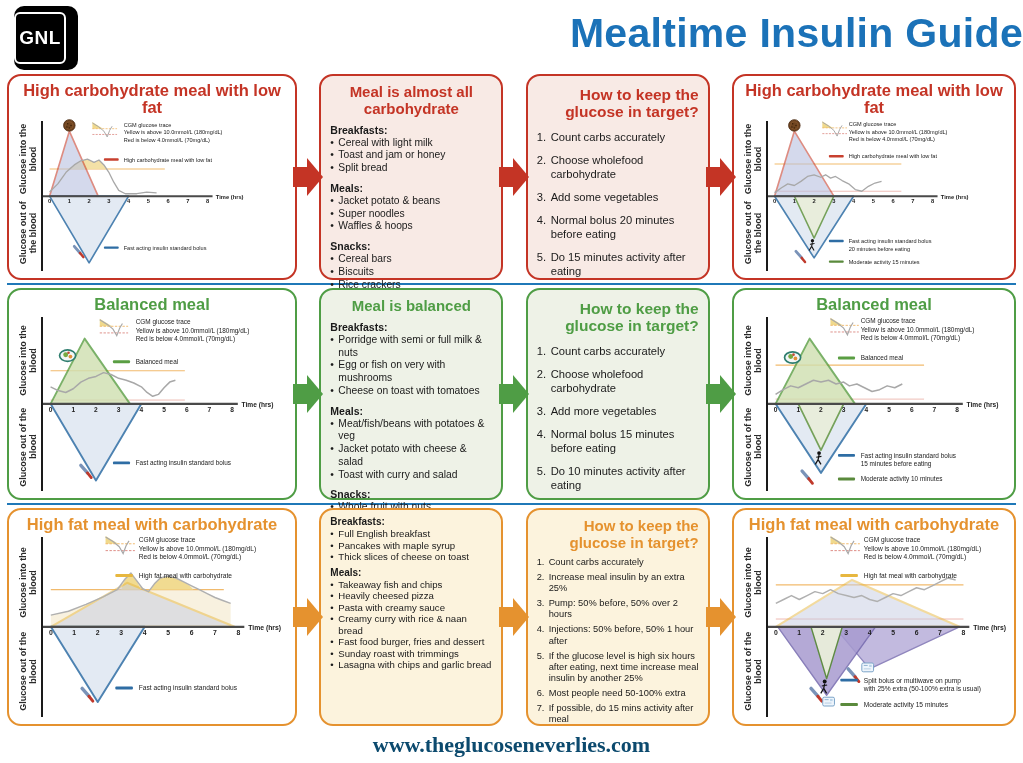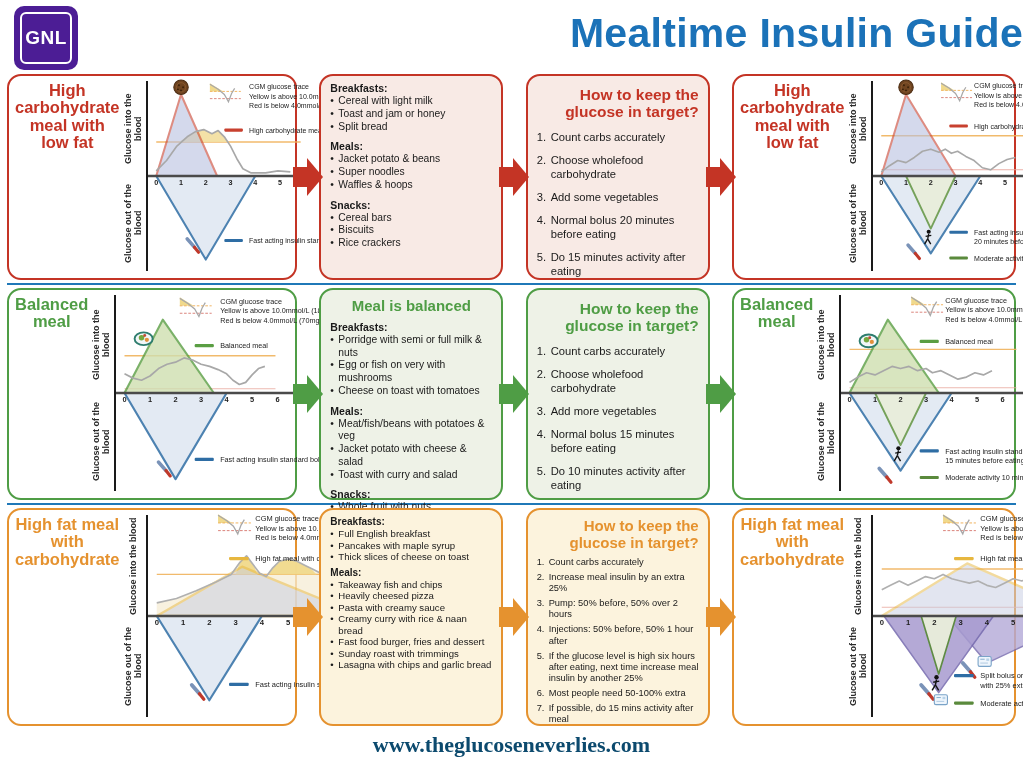--- a/index.html
+++ b/index.html
@@ -1,27 +1,27 @@
 <!DOCTYPE html>
 <html><head>
 <meta charset="utf-8">
 <style>
   html,body{margin:0;padding:0;background:#fff;}
   body{width:1023px;height:763px;font-family:"Liberation Sans",sans-serif;position:relative;overflow:hidden;}
   
   .header{position:relative;height:74px;}
-  .logo{position:absolute;left:14px;top:6px;width:64px;height:64px;background:#4c1d95;border-radius:10px;display:flex;align-items:center;justify-content:center;}
+  .logo{position:absolute;left:14px;top:6px;width:64px;height:64px;background:#000000;border-radius:10px;display:flex;align-items:center;justify-content:flex-start;}
   .logo-inner{width:48px;height:48px;border:2.5px solid #fff;border-radius:6px;color:#fff;font-weight:bold;font-size:19px;display:flex;align-items:center;justify-content:center;letter-spacing:.5px;}
   .main-title{text-align:right;color:#1b72b8;font-size:41px;font-weight:bold;padding-top:10px;letter-spacing:.3px;}
   
   #rows{padding:0 7px;}
   .row{display:flex;align-items:stretch;}
   .divider{height:2px;background:#1f78b8;margin:3px 0;}
   .panel{border:2px solid var(--ac);border-radius:14px;box-sizing:border-box;background:#fff;}
-  .chart-panel{width:290px;padding:2px 6px 4px;display:flex;flex-direction:row;}
+  .chart-panel{width:290px;padding:2px 6px 4px;display:flex;flex-direction:column;}
   .chart-panel.right{width:284px;}
   .chart-title{color:var(--ac);font-weight:bold;font-size:16.5px;text-align:center;line-height:1.05;padding:4px 0 1px;}
   .chart-body{flex:1;display:flex;min-height:0;}
   .ylabs{width:26px;display:flex;flex-direction:column;padding:4px 0;}
   .ylab{flex:1;display:flex;align-items:center;justify-content:center;writing-mode:vertical-rl;transform:rotate(180deg);font-size:9px;font-weight:bold;color:#2a2a2a;line-height:1.15;text-align:center;}
   .vline{width:2px;background:#1a1a1a;margin:3px 0;}
   svg.chart{flex:1;height:100%;}
   
   .list-panel,.target-panel{width:184px;background:var(--bg);padding:6px 9px;}
   .lp-title{color:var(--ac);font-weight:bold;font-size:15px;text-align:center;line-height:1.12;margin:2px 0 6px;}
@@ -115,20 +115,21 @@
               <text x="98" y="160" font-size="6.8" fill="#222" font-family="Liberation Sans, sans-serif">Fast acting insulin standard bolus</text>
             </g>
           </svg>
         </div>
       </div>
       <div class="arrow">
         <div class="a-bar"></div>
         <div class="a-head"></div>
       </div>
       <div class="panel list-panel">
+        <div class="lp-title">Meal is almost all carbohydrate</div>
         <div class="lp-section">
           <div class="lp-head">Breakfasts:</div>
           <div class="lp-item">
             <span class="bullet">•</span>
             <span>Cereal with light milk</span>
           </div>
           <div class="lp-item">
             <span class="bullet">•</span>
             <span>Toast and jam or honey</span>
           </div>

